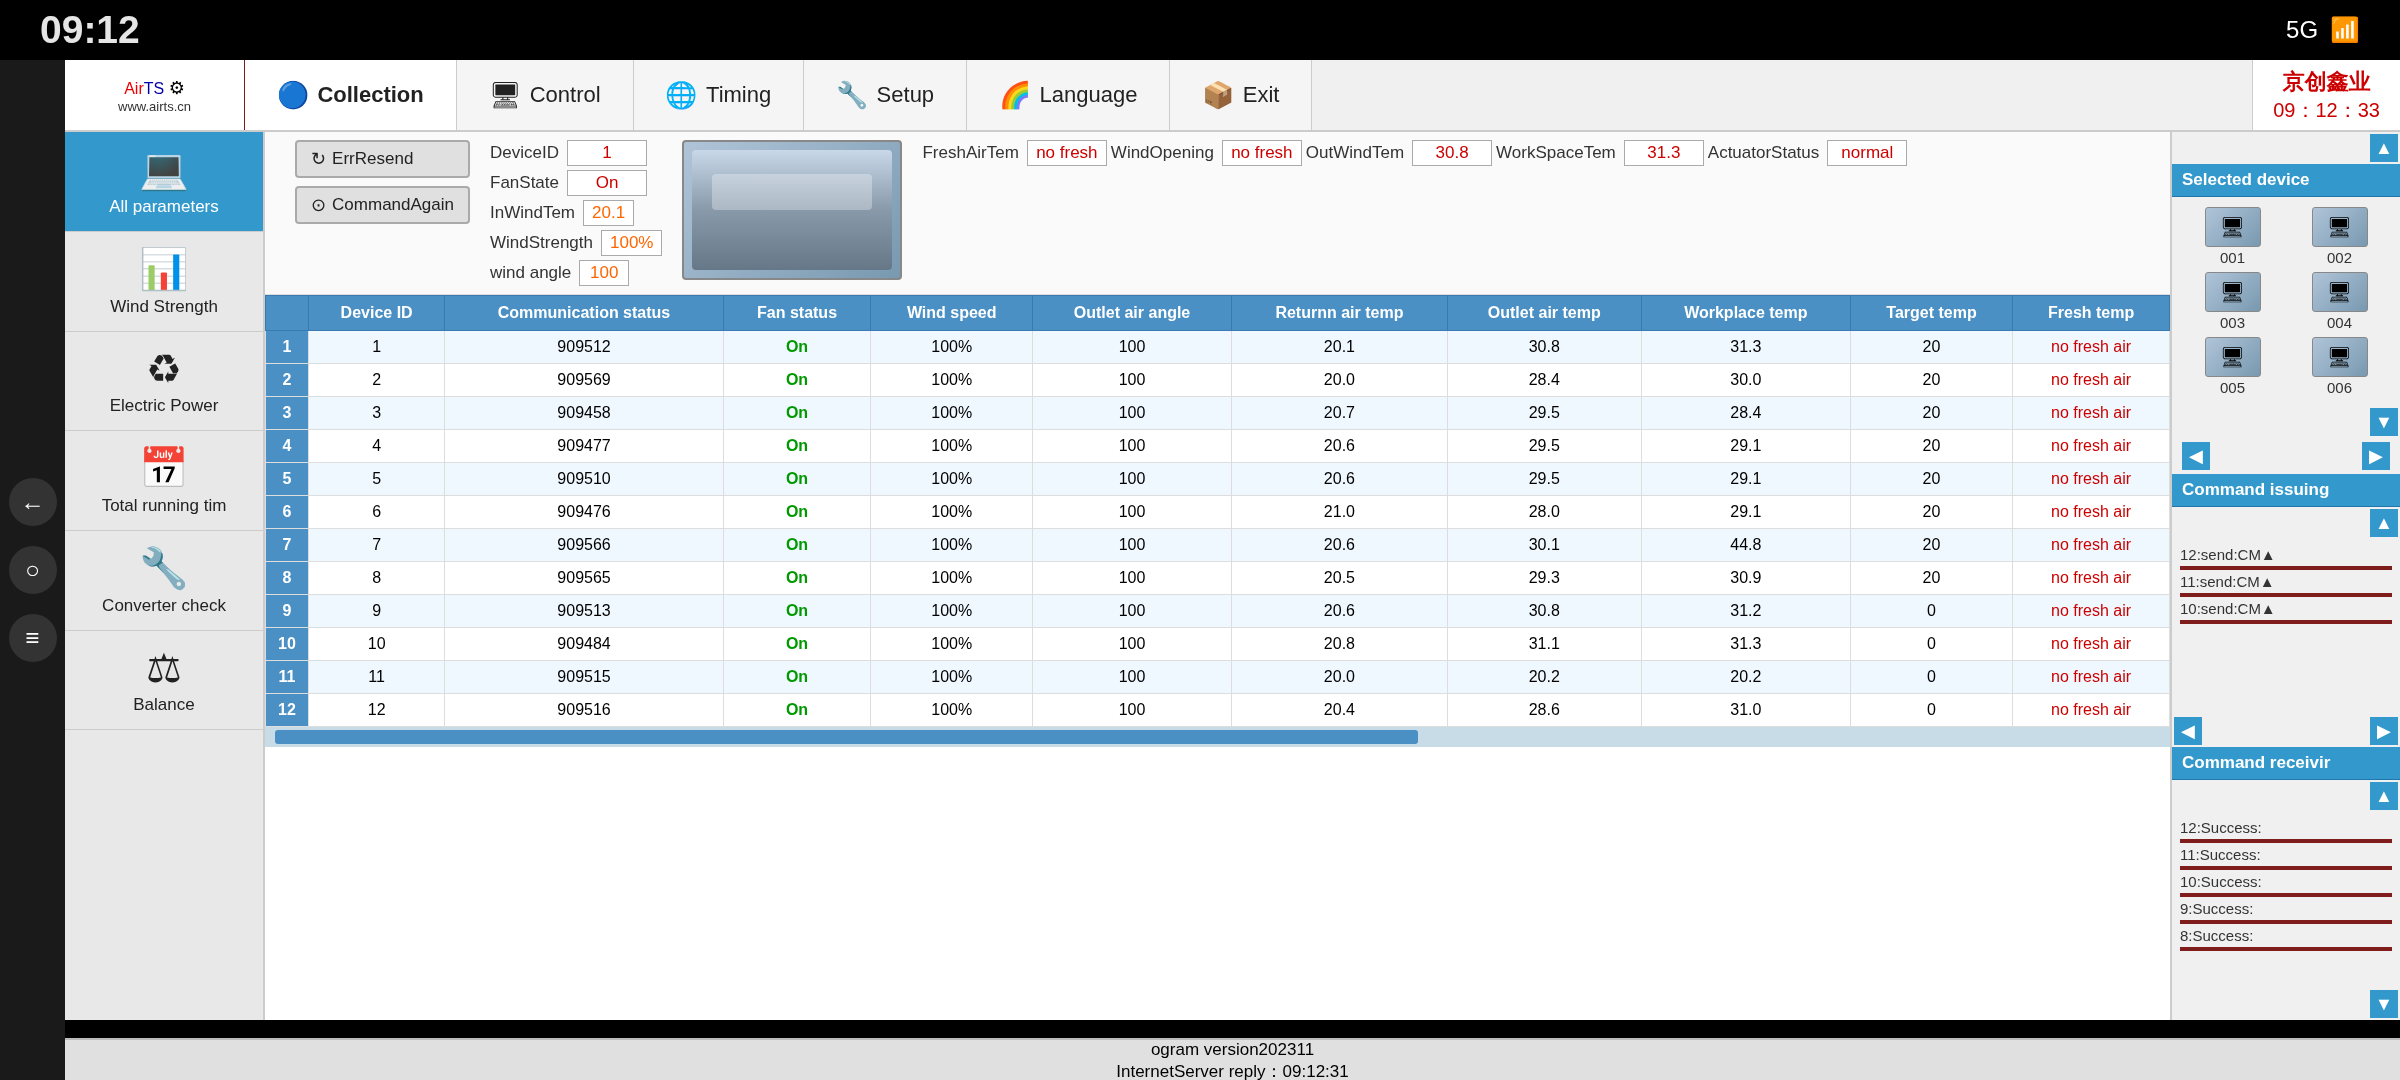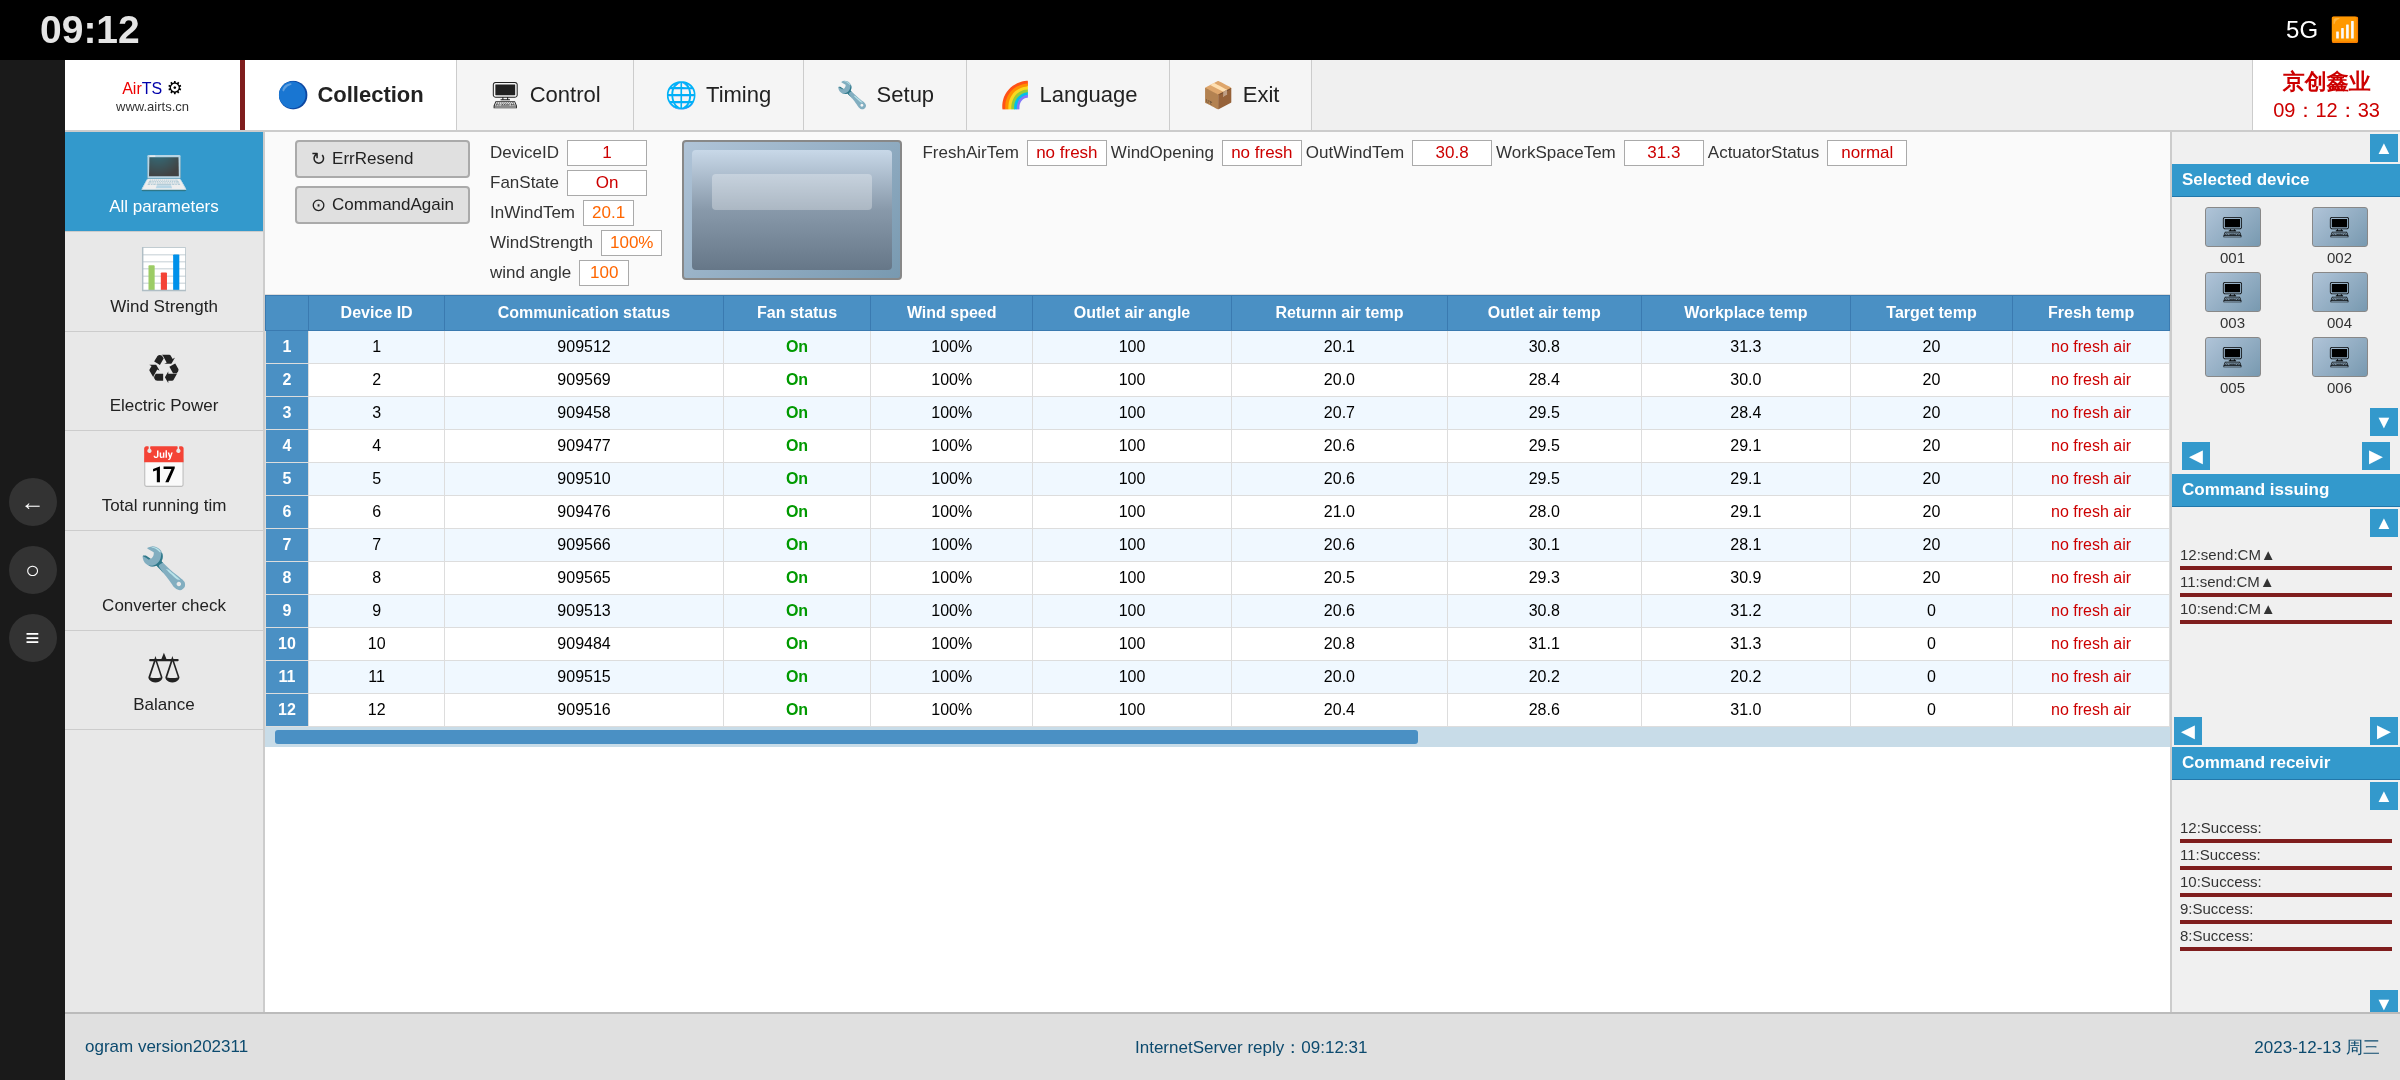--- a/index.html
+++ b/index.html
@@ -58,21 +58,21 @@
       display: flex;
       align-items: stretch;
     }
     .logo-area {
       width: 180px;
       background: #fff;
       display: flex;
       flex-direction: column;
       align-items: center;
       justify-content: center;
-      border-right: 5px solid #7f1d1d;
+      border-right: 1px solid #7f1d1d;
       padding: 4px;
     }
     .logo-air { color: #e00; }
     .logo-ts { color: #00a; }
     .logo-sub { font-size: 13px; color: #333; }
     .nav-items {
       display: flex;
       flex: 1;
       align-items: stretch;
     }
@@ -329,29 +329,30 @@
     }
     .cmd-item {
       padding: 3px 0;
       border-bottom: 4px solid #7f1d1d;
     }
 
     
     .bottom-bar {
       position: absolute;
       bottom: 0; left: 65px; right: 0;
-      height: 68px;
+      height: 42px;
       background: #e0e0e0;
       border-top: 2px solid #bbb;
       display: flex;
       align-items: center;
       justify-content: space-between;
       padding: 0 20px;
       font-size: 17px;
-      color: #0c4a6e;
+      color: #000000;
+      flex-direction: column;
     }
 
     
     .left-strip {
       position: absolute;
       top: 60px;
       left: 0;
       width: 65px;
       bottom: 0;
       background: #1a1a1a;
@@ -643,21 +644,21 @@
     </tr>
               <tr>
       <td class="row-num-col" style="background:#4a90c4;color:#fff;font-weight:bold;">7</td>
       <td>7</td>
       <td>909566</td>
       <td class="on-status">On</td>
       <td>100%</td>
       <td>100</td>
       <td>20.6</td>
       <td>30.1</td>
-      <td>28.1</td>
+      <td>44.8</td>
       <td>20</td>
       <td class="no-fresh">no fresh air</td>
     </tr>
               <tr>
       <td class="row-num-col" style="background:#4a90c4;color:#fff;font-weight:bold;">8</td>
       <td>8</td>
       <td>909565</td>
       <td class="on-status">On</td>
       <td>100%</td>
       <td>100</td>

